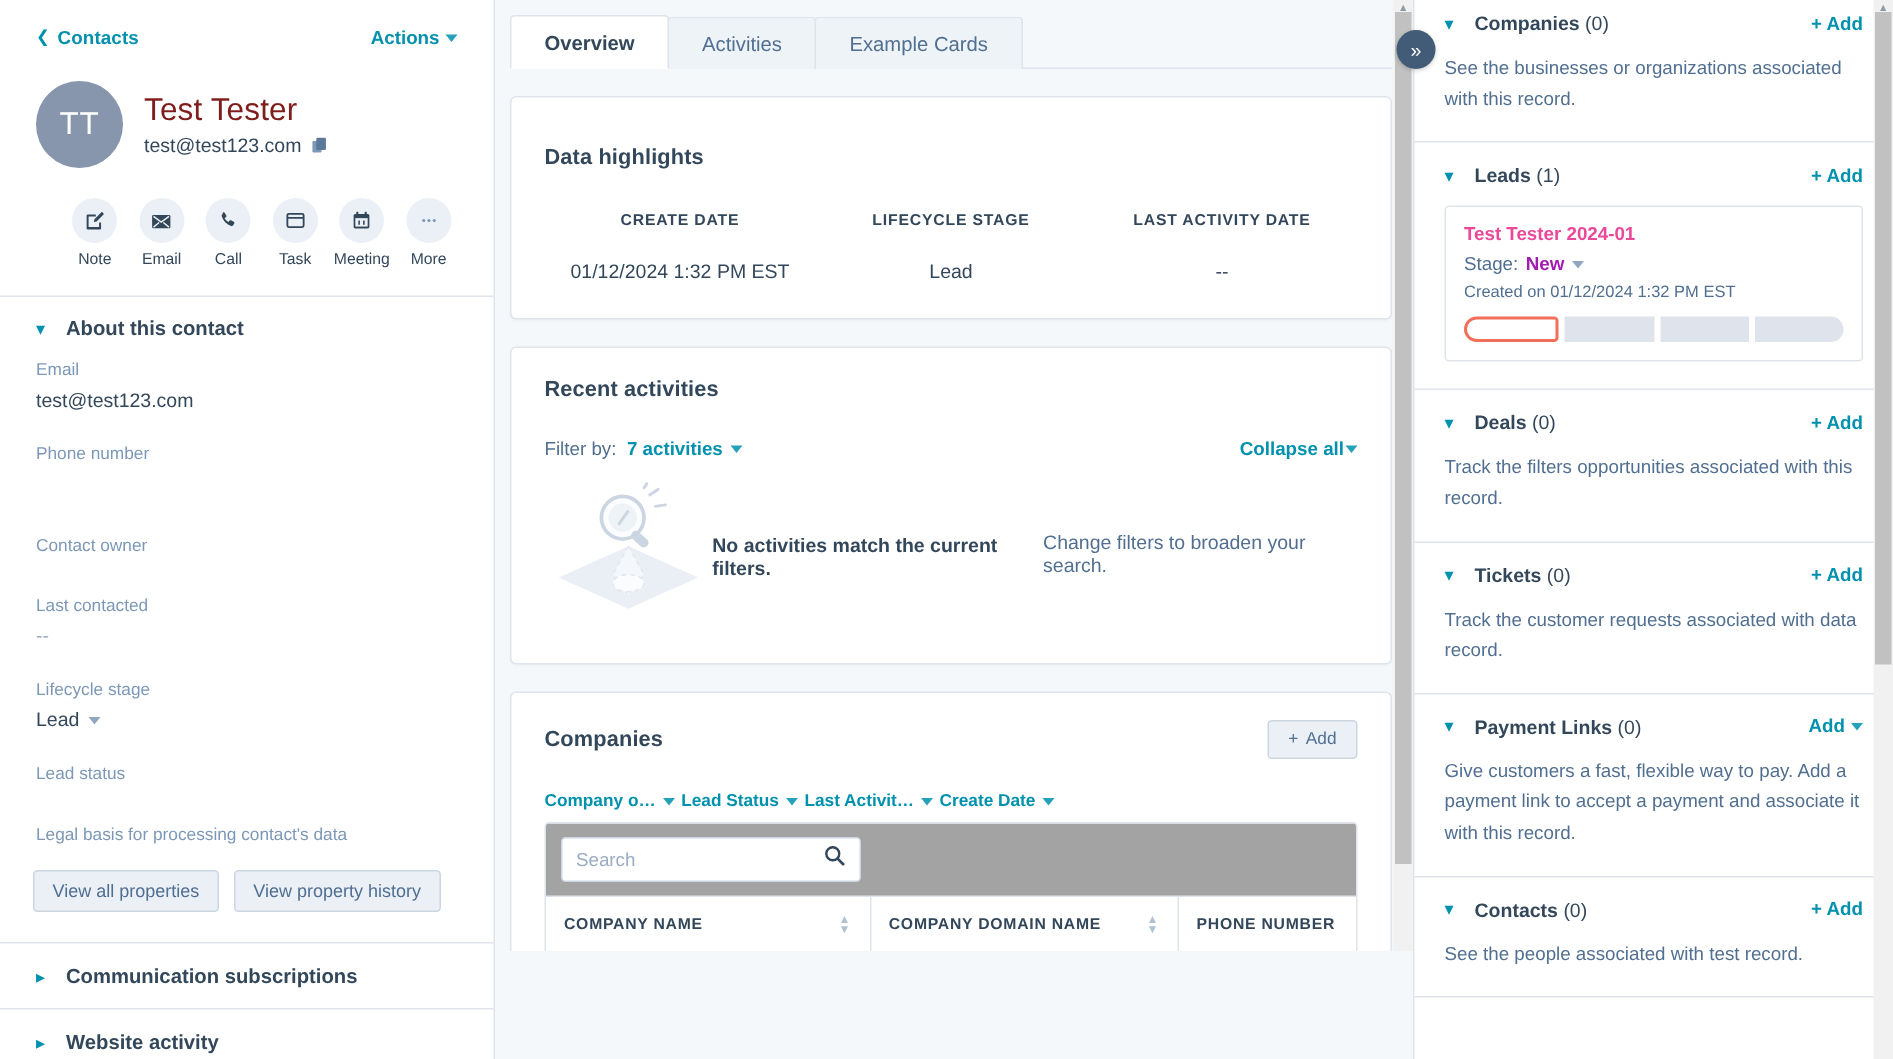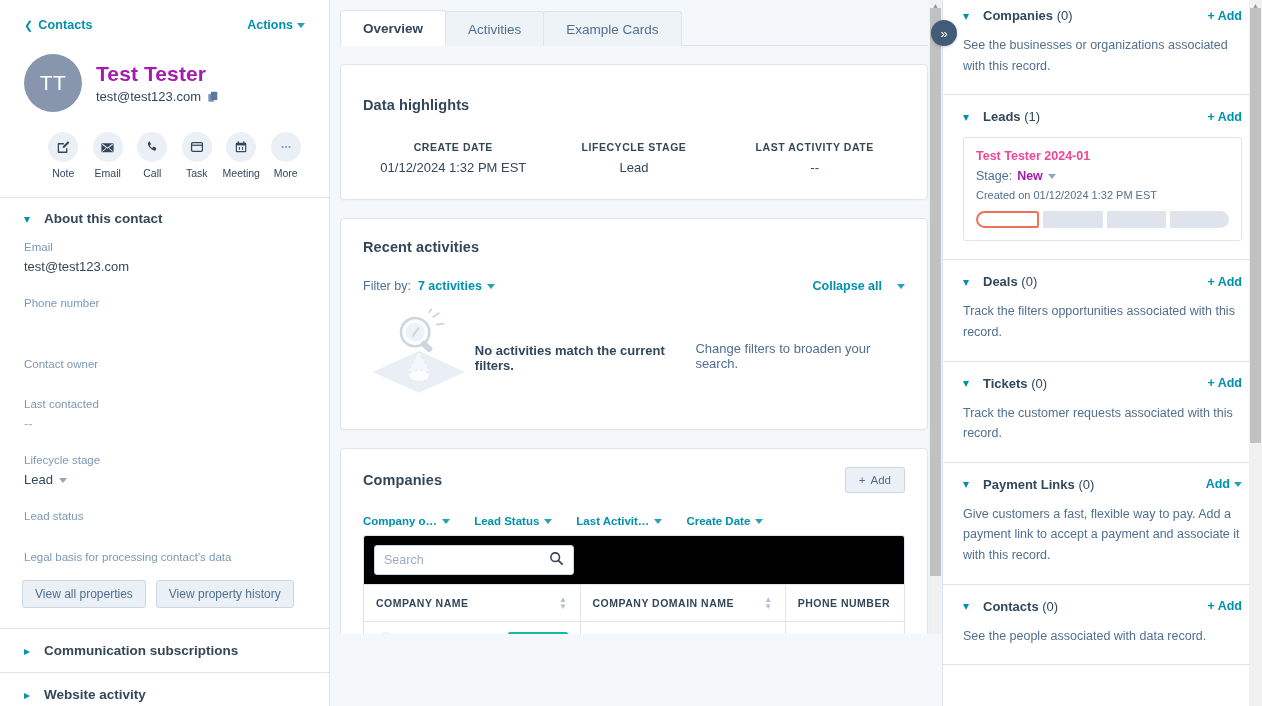--- a/index.html
+++ b/index.html
@@ -91,22 +91,22 @@
     display: flex;
     align-items: center;
     justify-content: center;
     font-size: 21px;
     letter-spacing: .5px;
     flex: 0 0 58px;
   }
   .ident-text { min-width: 0; }
   .contact-name {
     font-size: 21px;
-    font-weight: 700;
-    color: #a21caf;
+    font-weight: 400;
+    color: #7f1d1d;
     line-height: 1.15;
     letter-spacing: .1px;
   }
   .contact-email-row {
     display: flex;
     align-items: center;
     gap: 6px;
     margin-top: 3px;
   }
   .contact-email {
@@ -282,21 +282,21 @@
   }
   .hl-label {
     font-size: 10.5px;
     font-weight: 700;
     letter-spacing: .55px;
     color: #33475b;
   }
   .hl-value {
     font-size: 13px;
     color: #33475b;
-    margin-top: 7px;
+    margin-top: 20px;
   }
 
   .activities-card { padding: 20px 22px 22px 22px; }
   .act-filter-row {
     display: flex;
     justify-content: space-between;
     align-items: center;
     margin-top: 24px;
   }
   .filter-by {
@@ -314,21 +314,21 @@
     align-items: center;
     gap: 5px;
   }
   .collapse-all {
     font-size: 12.5px;
     color: #0091ae;
     font-weight: 700;
     cursor: pointer;
     display: inline-flex;
     align-items: center;
-    gap: 15px;
+    gap: 1px;
   }
   .empty-state {
     display: flex;
     flex-direction: row;
     align-items: center;
     padding: 14px 0 8px 0;
   }
   .empty-title {
     font-size: 13px;
     font-weight: 700;
@@ -355,21 +355,21 @@
     font-size: 11.5px;
     padding: 6px 13px;
     cursor: pointer;
     font-family: inherit;
     display: inline-flex;
     align-items: center;
     gap: 5px;
   }
   .filter-chips {
     display: flex;
-    gap: 24px;
+    gap: 4px;
     margin-top: 22px;
   }
   .chip {
     font-size: 11.5px;
     font-weight: 700;
     color: #0091ae;
     cursor: pointer;
     display: inline-flex;
     align-items: center;
     gap: 5px;
@@ -377,21 +377,21 @@
   }
 
   .table-wrap {
     margin-top: 8px;
     border: 1px solid #dfe3eb;
     border-radius: 3px;
     overflow: hidden;
   }
   .table-search-row {
     padding: 9px 10px;
-    background: #000000;
+    background: #a3a3a3;
     border-bottom: 1px solid #dfe3eb;
   }
   .search-box {
     width: 200px;
     height: 30px;
     border: 1px solid #cbd6e2;
     border-radius: 3px;
     display: flex;
     align-items: center;
     justify-content: space-between;
@@ -1021,21 +1021,21 @@
       <div class="assoc-head">
         <div class="assoc-left">
           <span class="chev">▾</span>
           <span class="assoc-title">
             <span>Tickets</span>
             <span class="cnt">(0)</span>
           </span>
         </div>
         <span class="assoc-add">+ Add</span>
       </div>
-      <div class="assoc-desc">Track the customer requests associated with this record.</div>
+      <div class="assoc-desc">Track the customer requests associated with data record.</div>
     </div>
 
     <div class="assoc">
       <div class="assoc-head">
         <div class="assoc-left">
           <span class="chev">▾</span>
           <span class="assoc-title">
             <span>Payment Links</span>
             <span class="cnt">(0)</span>
           </span>
@@ -1052,21 +1052,21 @@
       <div class="assoc-head">
         <div class="assoc-left">
           <span class="chev">▾</span>
           <span class="assoc-title">
             <span>Contacts</span>
             <span class="cnt">(0)</span>
           </span>
         </div>
         <span class="assoc-add">+ Add</span>
       </div>
-      <div class="assoc-desc">See the people associated with data record.</div>
+      <div class="assoc-desc">See the people associated with test record.</div>
     </div>
 
     <div class="right-scrollbar">
       <span class="sb-up" style="top:2px">▲</span>
       <span class="sb-thumb"></span>
     </div>
   </aside>
 
   <div class="collapse-toggle">»</div>
 

